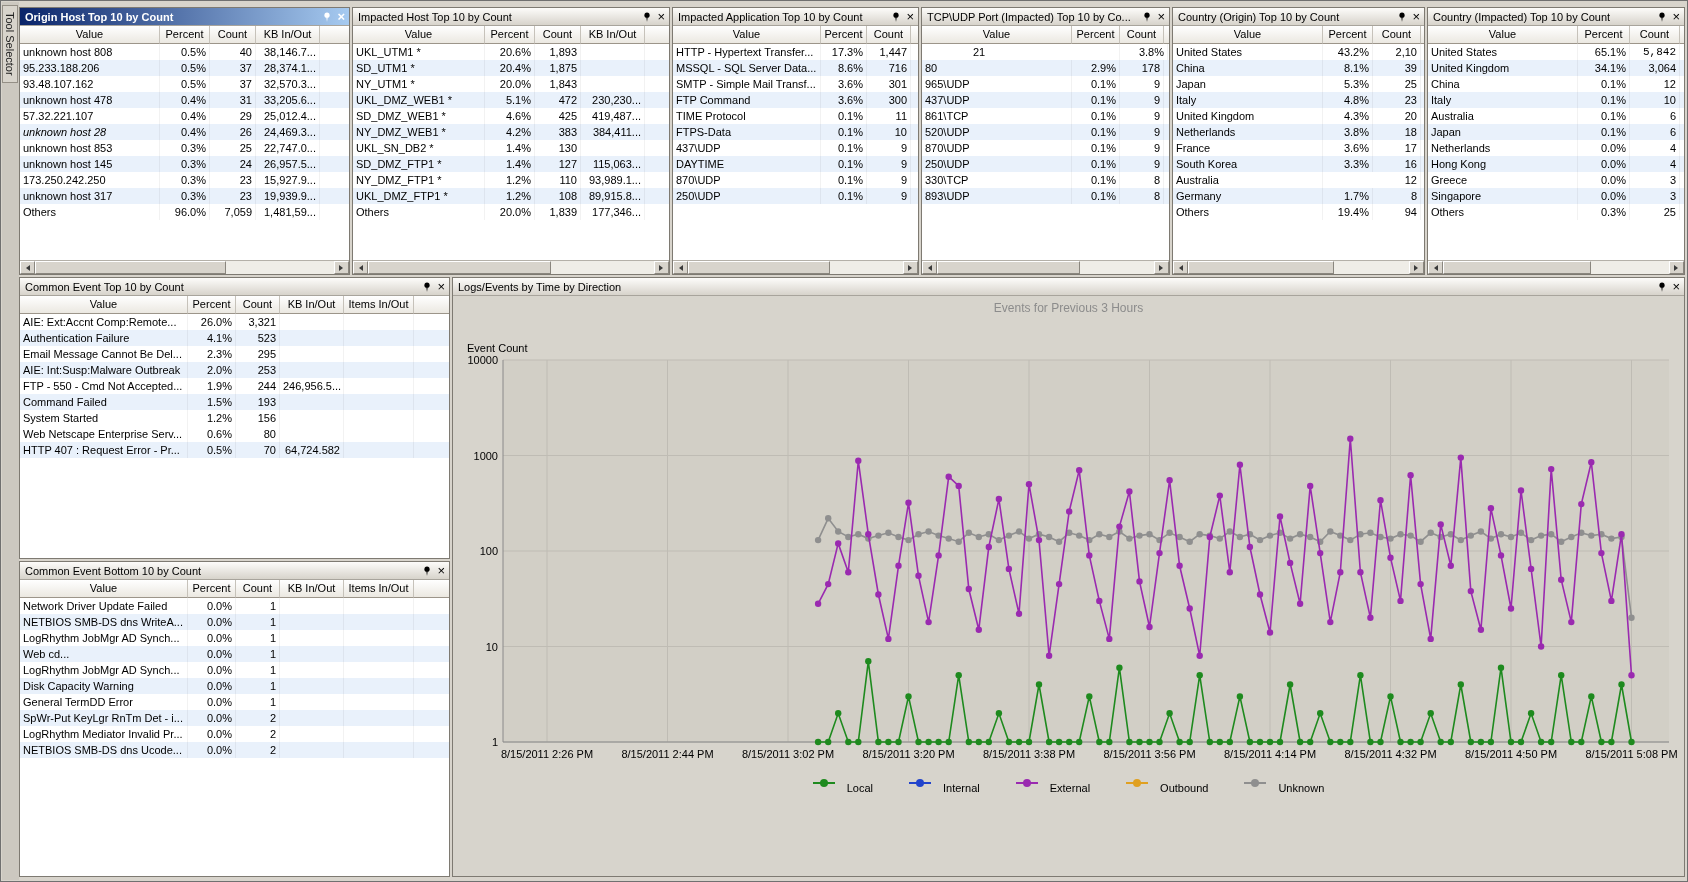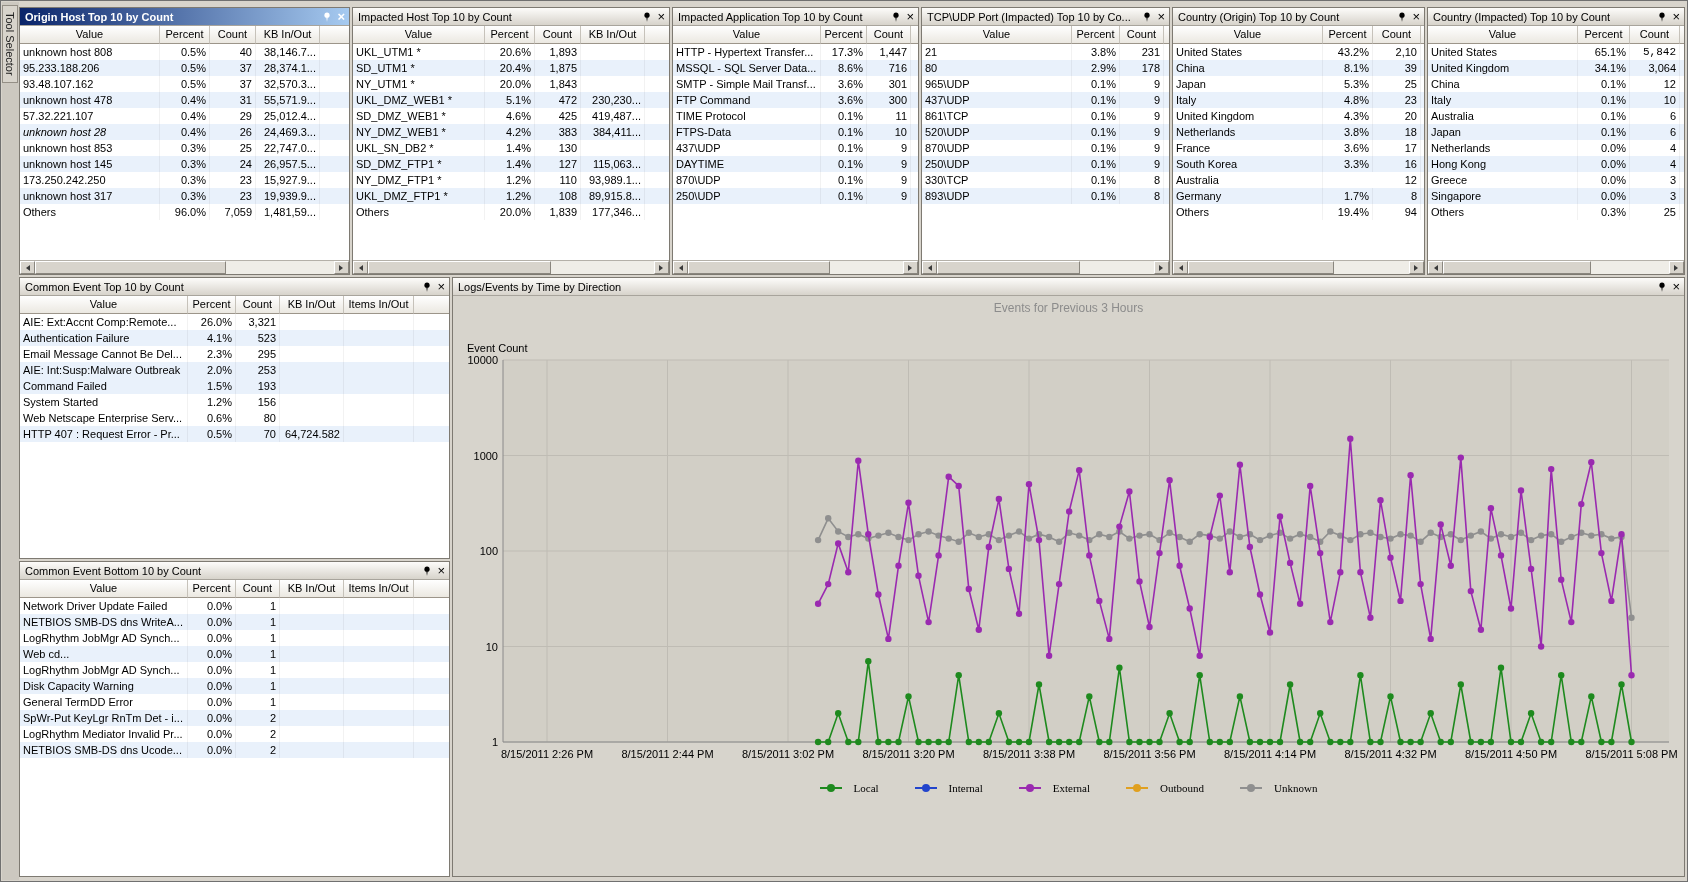--- a/index.html
+++ b/index.html
@@ -42,21 +42,21 @@
   .strack{flex:1;}
   .tri{width:0;height:0;border:3px solid transparent;}
   .tri.l{border-right:4px solid #3a3a3a;margin-left:-2px;}
   .tri.r{border-left:4px solid #3a3a3a;margin-right:-2px;}
   
   #chart-panel{background:#d7d4cc;}
   .chartwrap{position:absolute;left:0;right:0;top:18px;bottom:0;background:#d7d4cc;}
   .chart-title{position:absolute;top:5px;left:0;right:0;text-align:center;color:#8c8c8c;font-size:12px;}
   #chart-svg{position:absolute;left:0;top:0;}
   #legend{position:absolute;left:0;right:0;top:486px;display:flex;justify-content:center;gap:36px;align-items:center;}
-  .litem{display:flex;align-items:center;gap:12px;font-family:Liberation Serif, serif;}
+  .litem{display:flex;align-items:flex-start;gap:12px;}
   .lline{display:inline-block;width:22px;height:2px;position:relative;}
   .ldot{position:absolute;left:7px;top:-3px;width:8px;height:8px;border-radius:50%;}
 </style>
 </head>
 <body>
 
 <div id="app">
 
   <div id="toolstrip">
     <div class="vtab">
@@ -101,21 +101,21 @@
           <div class="grow">
             <div class="cell" style="width: 140px;">93.48.107.162</div>
             <div class="cell num" style="width: 50px;">0.5%</div>
             <div class="cell num" style="width: 46px;">37</div>
             <div class="cell num" style="width: 64px;">32,570.3...</div>
           </div>
           <div class="grow alt">
             <div class="cell" style="width: 140px;">unknown host 478</div>
             <div class="cell num" style="width: 50px;">0.4%</div>
             <div class="cell num" style="width: 46px;">31</div>
-            <div class="cell num" style="width: 64px;">55,571.9...</div>
+            <div class="cell num" style="width: 64px;">33,205.6...</div>
           </div>
           <div class="grow">
             <div class="cell" style="width: 140px;">57.32.221.107</div>
             <div class="cell num" style="width: 50px;">0.4%</div>
             <div class="cell num" style="width: 46px;">29</div>
             <div class="cell num" style="width: 64px;">25,012.4...</div>
           </div>
           <div class="grow alt">
             <div class="cell" style="width: 140px; font-style: italic;">unknown host 28</div>
             <div class="cell num" style="width: 50px;">0.4%</div>
@@ -368,21 +368,21 @@
     </div>
     <div class="grid with-sb">
       <div class="grid-head">
           <div class="hcell" style="width: 150px;">Value</div>
           <div class="hcell" style="width: 48px;">Percent</div>
           <div class="hcell" style="width: 44px;">Count</div>
           <div class="hcell fill"></div>
         </div>
       <div class="grid-body">
           <div class="grow">
-            <div class="cell" style="width: 150px;">21</div>
+            <div class="cell" style="width: 150px; margin-left: 48px;">21</div>
             <div class="cell num" style="width: 48px;">3.8%</div>
             <div class="cell num" style="width: 44px;">231</div>
           </div>
           <div class="grow alt">
             <div class="cell" style="width: 150px;">80</div>
             <div class="cell num" style="width: 48px;">2.9%</div>
             <div class="cell num" style="width: 44px;">178</div>
           </div>
           <div class="grow">
             <div class="cell" style="width: 150px;">965\UDP</div>
@@ -660,20 +660,27 @@
             <div class="cell num" style="width: 48px;">2.3%</div>
             <div class="cell num" style="width: 44px;">295</div>
             <div class="cell num" style="width: 64px;"></div>
             <div class="cell num" style="width: 70px;"></div>
           </div>
           <div class="grow alt">
             <div class="cell" style="width: 168px;">AIE: Int:Susp:Malware Outbreak</div>
             <div class="cell num" style="width: 48px;">2.0%</div>
             <div class="cell num" style="width: 44px;">253</div>
             <div class="cell num" style="width: 64px;"></div>
+            <div class="cell num" style="width: 70px;"></div>
+          </div>
+          <div class="grow">
+            <div class="cell" style="width: 168px;">FTP - 550 - Cmd Not Accepted...</div>
+            <div class="cell num" style="width: 48px;">1.9%</div>
+            <div class="cell num" style="width: 44px;">244</div>
+            <div class="cell num" style="width: 64px;">246,956.5...</div>
             <div class="cell num" style="width: 70px;"></div>
           </div>
           <div class="grow alt">
             <div class="cell" style="width: 168px;">Command Failed</div>
             <div class="cell num" style="width: 48px;">1.5%</div>
             <div class="cell num" style="width: 44px;">193</div>
             <div class="cell num" style="width: 64px;"></div>
             <div class="cell num" style="width: 70px;"></div>
           </div>
           <div class="grow">

